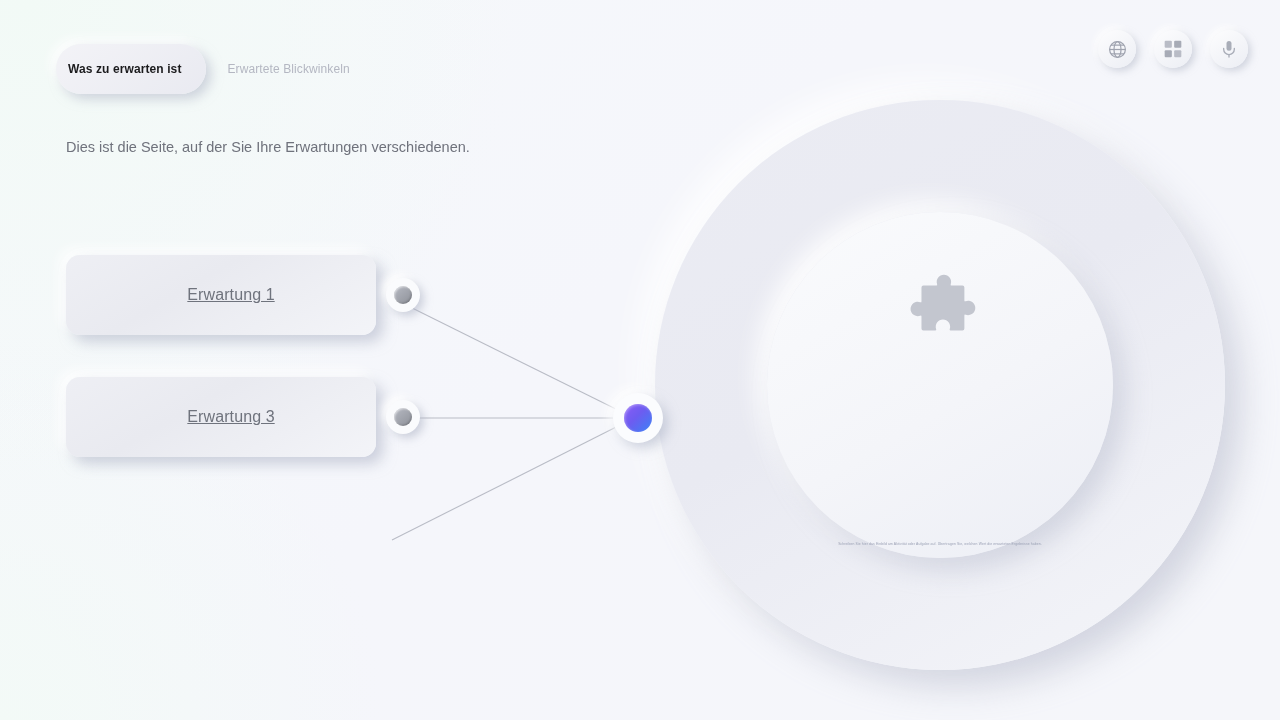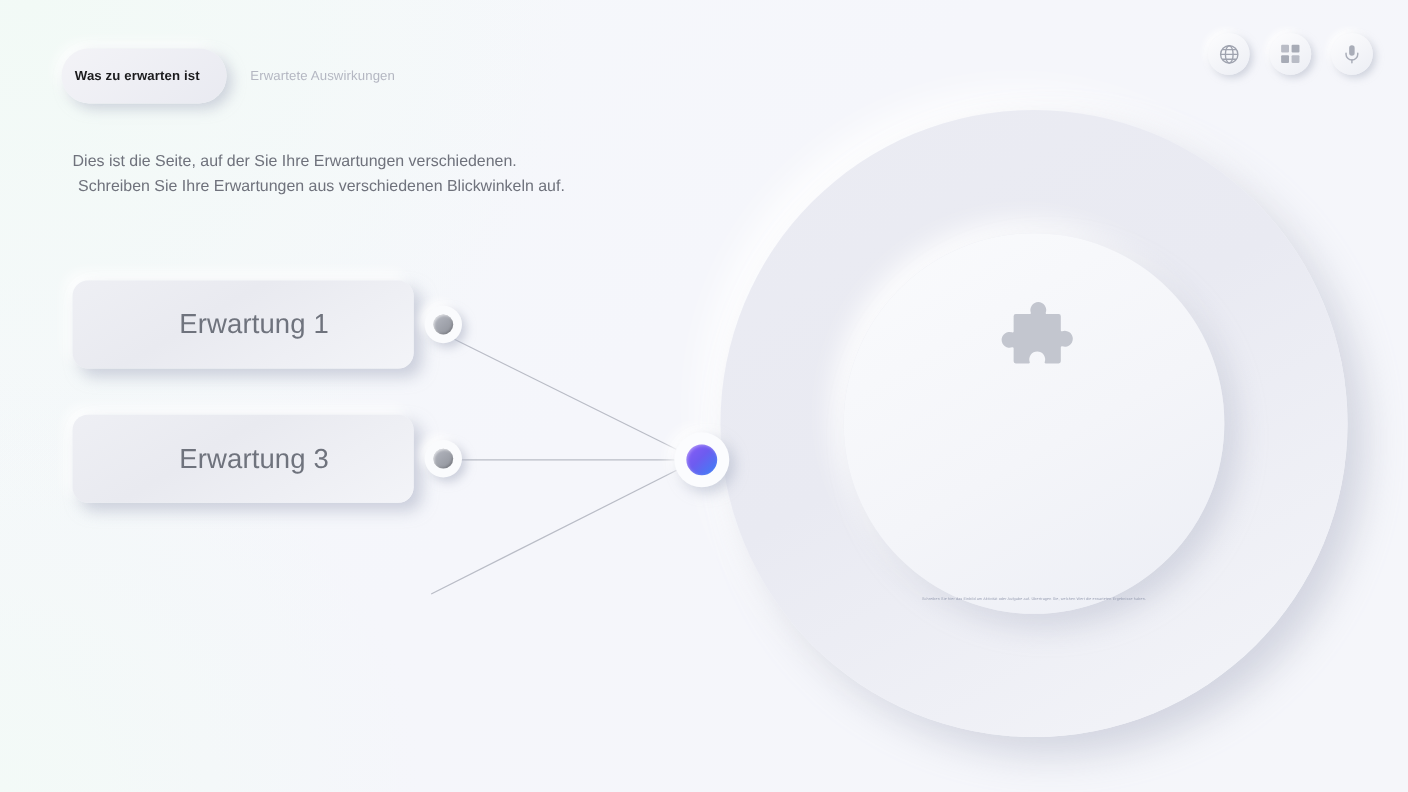--- a/index.html
+++ b/index.html
@@ -65,22 +65,23 @@
   .card-wrap { position:relative; margin-bottom:42px; }
   .card {
     width:310px; height:80px; border-radius:14px;
     background:linear-gradient(150deg,#eeeff4 0%,#e9eaf0 40%,#f3f4f8 100%);
     box-shadow: 7px 7px 14px rgba(170,175,194,.55),
                -6px -6px 13px rgba(255,255,255,.95);
     display:flex; align-items:center; justify-content:center;
     cursor:pointer;
   }
   .card-label {
-    font-size:25px; color:#6f737d; letter-spacing:.1px;
+    font-size:16px; color:#6f737d; letter-spacing:.1px;
     margin-left:20px;
+    text-decoration:underline;
   }
   .socket {
     position:absolute; right:-44px; top:50%;
     transform:translateY(-50%);
     width:34px; height:34px; border-radius:50%;
     background:#fafbfd;
     box-shadow: 4px 4px 9px rgba(172,177,195,.55),
                -4px -4px 9px rgba(255,255,255,.95);
     display:flex; align-items:center; justify-content:center;
     cursor:pointer;
@@ -170,26 +171,25 @@
         <rect x="9" y="2.5" width="6" height="11.5" rx="3"></rect>
         <path d="M5.6 11.2v1.1a6.4 6.4 0 0 0 12.8 0v-1.1" fill="none" stroke="#a9adb8" stroke-width="1.6" stroke-linecap="round"></path>
         <line x1="12" y1="18.7" x2="12" y2="21.6" stroke="#a9adb8" stroke-width="1.6" stroke-linecap="round"></line>
       </svg>
     </span>
   </div>
 </div>
 
 <div class="tabs">
   <div class="tab tab-active">Was zu erwarten ist</div>
-  <div class="tab tab-inactive">Erwartete Auswirkungen</div>
+  <div class="tab tab-inactive">Erwartete Blickwinkeln</div>
 </div>
 
 <div class="desc">
   <div class="l1">Dies ist die Seite, auf der Sie Ihre Erwartungen verschiedenen.</div>
-  <div class="l2">Schreiben Sie Ihre Erwartungen aus verschiedenen Blickwinkeln auf.</div>
 </div>
 
 <svg class="connectors">
   <line x1="392" y1="298" x2="634" y2="418" stroke="#b9bcc6" stroke-width="1.1"></line>
   <line x1="392" y1="418" x2="634" y2="418" stroke="#b9bcc6" stroke-width="1.1"></line>
   <line x1="392" y1="540" x2="634" y2="418" stroke="#b9bcc6" stroke-width="1.1"></line>
 </svg>
 
 <div class="cards">
 

